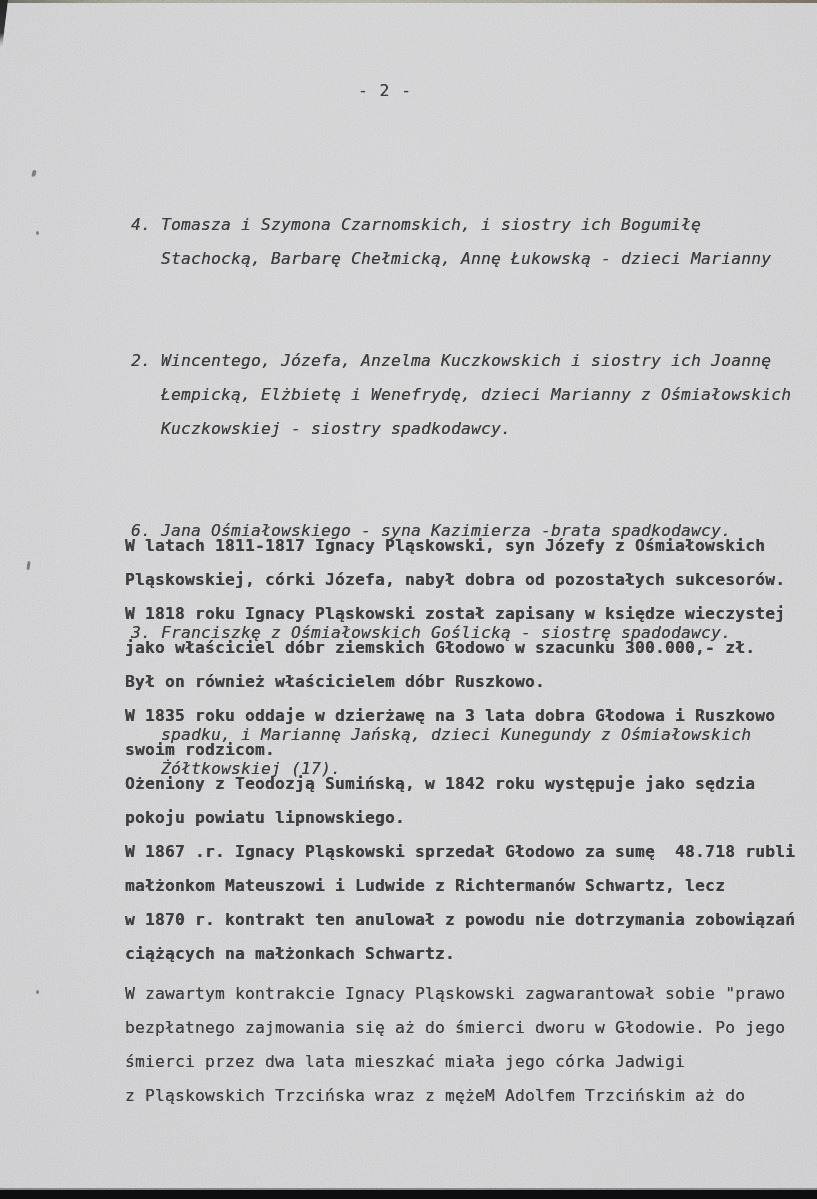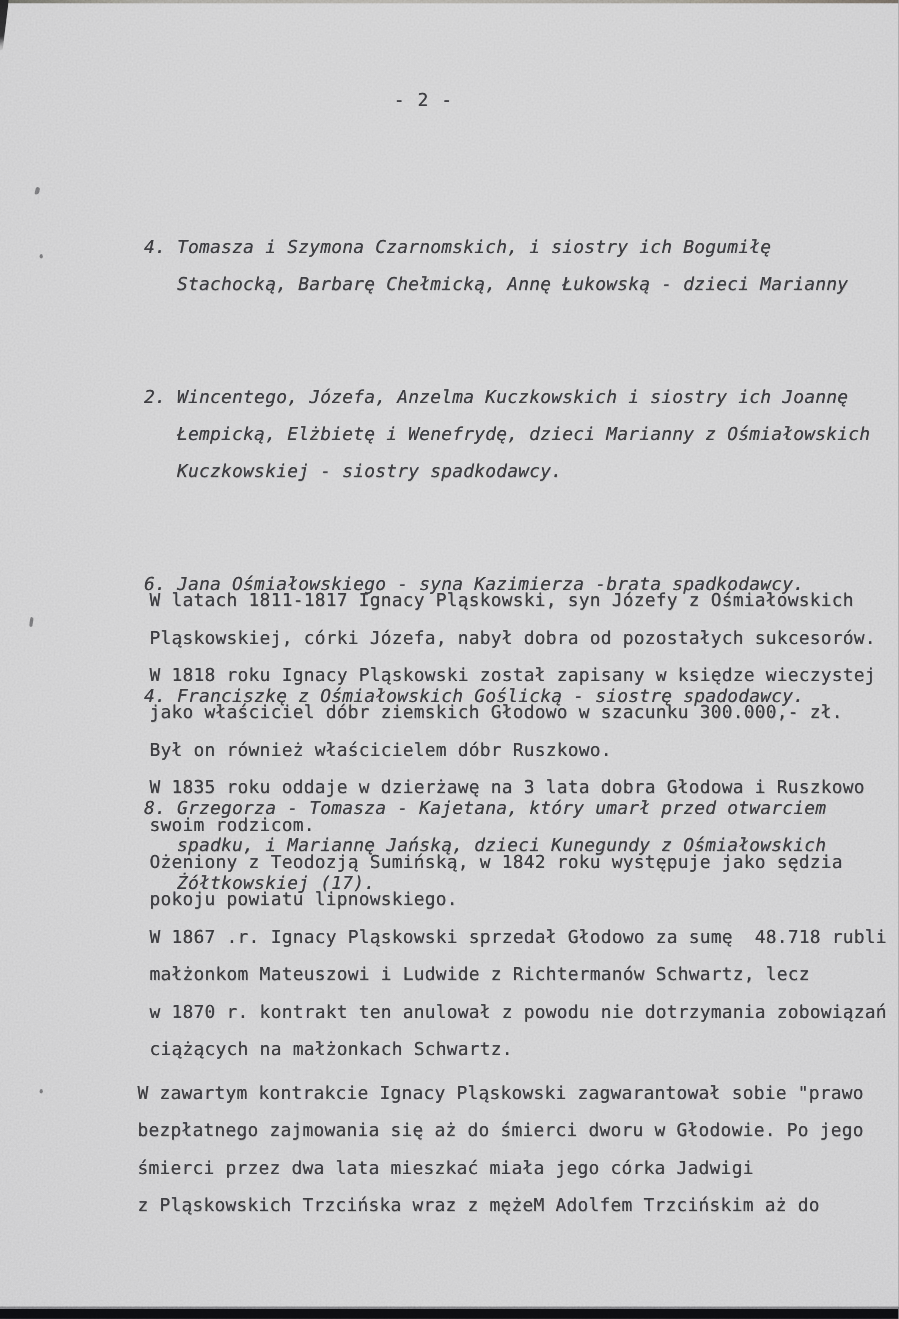--- a/index.html
+++ b/index.html
@@ -29,21 +29,22 @@
     left: 358px;
     letter-spacing: 1px;
   }
   #numbered-list {
     top: 140px;
     left: 131px;
     font-style: italic;
   }
   #paragraph-1 {
     top: 529px;
-    left: 136px;
+    left: 125px;
+    font-weight: bold;
   }
   #paragraph-2 {
     top: 977px;
     left: 125px;
   }
   .tline { height: 34px; }
   
   #scan-edge-top {
     position: absolute;
     top: 0; left: 0;
@@ -88,22 +89,22 @@
 <body>
 
 <div id="scan-page">
 
   <div class="tblock" id="page-number-header">- 2 -</div>
 
   <div class="tblock" id="numbered-list">
     <div><div class="tline">4. Tomasza i Szymona Czarnomskich, i siostry ich Bogumiłę</div><div class="tline">   Stachocką, Barbarę Chełmicką, Annę Łukowską - dzieci Marianny</div></div>
     <div><div class="tline">2. Wincentego, Józefa, Anzelma Kuczkowskich i siostry ich Joannę</div><div class="tline">   Łempicką, Elżbietę i Wenefrydę, dzieci Marianny z Ośmiałowskich</div><div class="tline">   Kuczkowskiej - siostry spadkodawcy.</div></div>
     <div><div class="tline">6. Jana Ośmiałowskiego - syna Kazimierza -brata spadkodawcy.</div></div>
-    <div><div class="tline">4. Franciszkę z Ośmiałowskich Goślicką - siostrę spadodawcy.</div></div>
-    <div><div class="tline">8. Grzegorza - Tomasza - Kajetana, który umarł przed otwarciem</div><div class="tline">   spadku, i Mariannę Jańską, dzieci Kunegundy z Ośmiałowskich</div><div class="tline">   Żółtkowskiej (17).</div></div>
+    <div><div class="tline">3. Franciszkę z Ośmiałowskich Goślicką - siostrę spadodawcy.</div></div>
+    <div><div class="tline">   spadku, i Mariannę Jańską, dzieci Kunegundy z Ośmiałowskich</div><div class="tline">   Żółtkowskiej (17).</div></div>
   </div>
 
   <div class="tblock" id="paragraph-1"><div class="tline">W latach 1811-1817 Ignacy Pląskowski, syn Józefy z Ośmiałowskich</div><div class="tline">Pląskowskiej, córki Józefa, nabył dobra od pozostałych sukcesorów.</div><div class="tline">W 1818 roku Ignacy Pląskowski został zapisany w księdze wieczystej</div><div class="tline">jako właściciel dóbr ziemskich Głodowo w szacunku 300.000,- zł.</div><div class="tline">Był on również właścicielem dóbr Ruszkowo.</div><div class="tline">W 1835 roku oddaje w dzierżawę na 3 lata dobra Głodowa i Ruszkowo</div><div class="tline">swoim rodzicom.</div><div class="tline">Ożeniony z Teodozją Sumińską, w 1842 roku występuje jako sędzia</div><div class="tline">pokoju powiatu lipnowskiego.</div><div class="tline">W 1867 .r. Ignacy Pląskowski sprzedał Głodowo za sumę  48.718 rubli</div><div class="tline">małżonkom Mateuszowi i Ludwide z Richtermanów Schwartz, lecz</div><div class="tline">w 1870 r. kontrakt ten anulował z powodu nie dotrzymania zobowiązań</div><div class="tline">ciążących na małżonkach Schwartz.</div></div>
 
   <div class="tblock" id="paragraph-2"><div class="tline">W zawartym kontrakcie Ignacy Pląskowski zagwarantował sobie "prawo</div><div class="tline">bezpłatnego zajmowania się aż do śmierci dworu w Głodowie. Po jego</div><div class="tline">śmierci przez dwa lata mieszkać miała jego córka Jadwigi</div><div class="tline">z Pląskowskich Trzcińska wraz z mężeM Adolfem Trzcińskim aż do</div></div>
 
   <div id="scan-edge-top"></div>
   <div id="scan-corner-sliver"></div>
   <div id="scan-edge-bottom"></div>
   <div class="speck" id="speck-1"></div>

